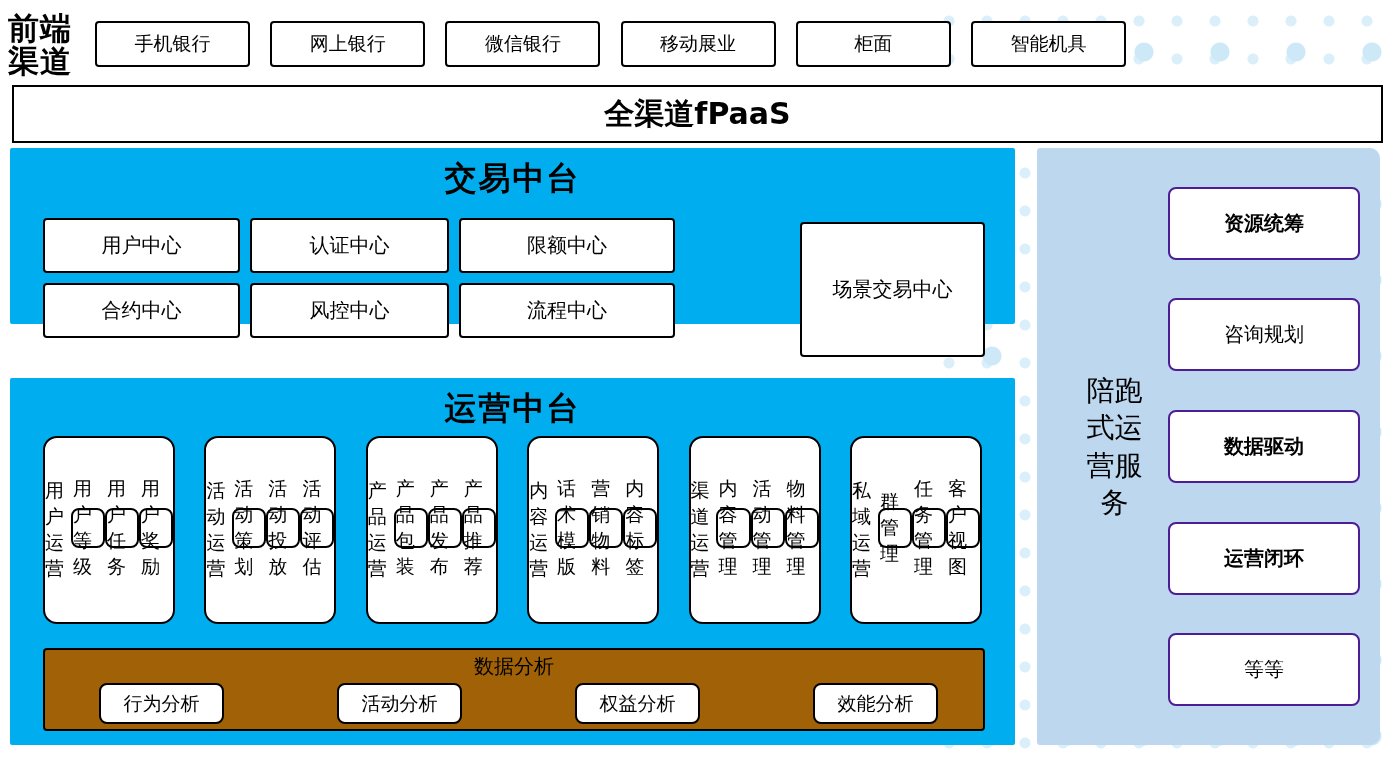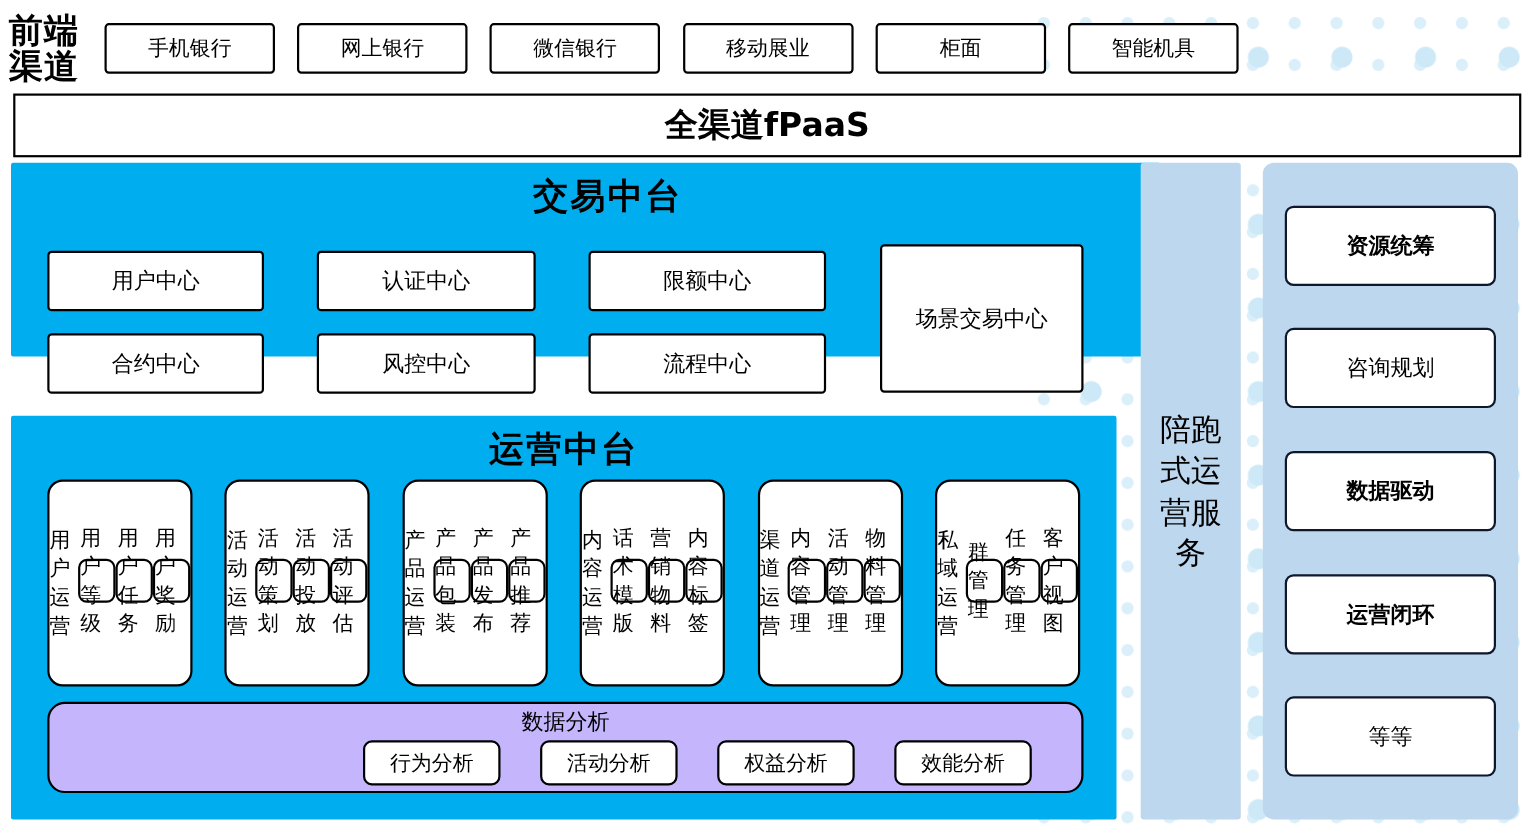--- a/index.html
+++ b/index.html
@@ -33,31 +33,31 @@
   }
 
   
   .fpaas-bar{
     left:12px;top:85px;width:1371px;height:58px;box-sizing:border-box;background:#fff;border:2px solid #000;
     display:flex;align-items:center;justify-content:center;font-size:30px;font-weight:bold;
   }
 
   
   .blue-section{background:#00AEEF;border-radius:2px;}
-  .trade-section{left:10px;top:148px;width:1005px;height:176px;padding-left:40px;}
+  .trade-section{left:10px;top:148px;width:1005px;height:176px;}
   .ops-section{left:10px;top:378px;width:1005px;height:367px;}
   .section-title{
     text-align:center;font-family:"DejaVu Serif","Liberation Serif",serif;
     font-weight:bold;font-size:32px;padding-top:9px;letter-spacing:2px;
   }
 
   
   .trade-grid{
-    position:absolute;left:33px;top:80px;display:grid;
-    grid-template-columns:197px 199px 216px;column-gap:48px;row-gap:20px;
+    position:absolute;left:33px;top:70px;display:grid;
+    grid-template-columns:197px 199px 216px;column-gap:48px;row-gap:20px;gap:10px;
   }
   .center-box{
     height:55px;box-sizing:border-box;background:#fff;border:2px solid #000;border-radius:4px;
     display:flex;align-items:center;justify-content:center;font-size:20px;
   }
   .scene-box{
     position:absolute;left:790px;top:74px;width:185px;height:135px;box-sizing:border-box;
     background:#fff;border:2px solid #000;border-radius:4px;
     display:flex;align-items:center;justify-content:center;font-size:20px;
   }
@@ -69,44 +69,44 @@
     display:flex;flex-direction:row;align-items:center;padding-top:5px;
   }
   .ops-col-title{font-size:19px;margin:2px 0 7px 0;}
   .ops-item{
     width:92px;height:40px;box-sizing:border-box;border:2px solid #000;border-radius:8px;background:#fff;
     display:flex;align-items:center;justify-content:center;font-size:19px;margin-bottom:9px;
   }
 
   
   .analysis-strip{
-    position:absolute;left:33px;top:260px;width:942px;height:83px;box-sizing:border-box;
-    background:#c4b5fd;border:2px solid #000;border-radius:16px;
+    position:absolute;left:33px;top:270px;width:942px;height:83px;box-sizing:border-box;
+    background:#a16207;border:2px solid #000;border-radius:4px;
   }
   .analysis-title{text-align:center;font-size:20px;margin-top:3px;}
-  .analysis-row{position:absolute;left:54px;right:45px;top:33px;display:flex;justify-content:flex-end;gap:36px;}
+  .analysis-row{position:absolute;left:54px;right:45px;top:33px;display:flex;justify-content:space-between;gap:36px;}
   .analysis-box{
     width:125px;height:41px;box-sizing:border-box;border:2px solid #000;border-radius:8px;background:#fff;
     display:flex;align-items:center;justify-content:center;font-size:19px;
   }
 
   
   .side-bar{
     left:1037px;top:148px;width:91px;height:597px;background:#BDD7EE;border-radius:3px;
-    display:flex;align-items:center;justify-content:center;
+    display:flex;align-items:center;justify-content:center;padding-left:32px;
   }
   .side-bar-text{width:58px;font-size:28px;line-height:1.33;text-align:center;}
 
   
   .right-panel{
     left:1148px;top:148px;width:232px;height:597px;background:#BDD7EE;border-radius:10px;
     display:flex;flex-direction:column;justify-content:space-evenly;align-items:center;
   }
   .panel-box{
-    width:192px;height:73px;box-sizing:border-box;background:#fff;border:2px solid #0f172a;border-radius:8px;
+    width:192px;height:73px;box-sizing:border-box;background:#fff;border:2px solid #4c1d95;border-radius:8px;
     display:flex;align-items:center;justify-content:center;font-size:20px;
   }
   .panel-box.bold{font-weight:bold;}
 </style>
 </head>
 <body>
 
 <div class="canvas">
 
   <div class="dots"></div>

